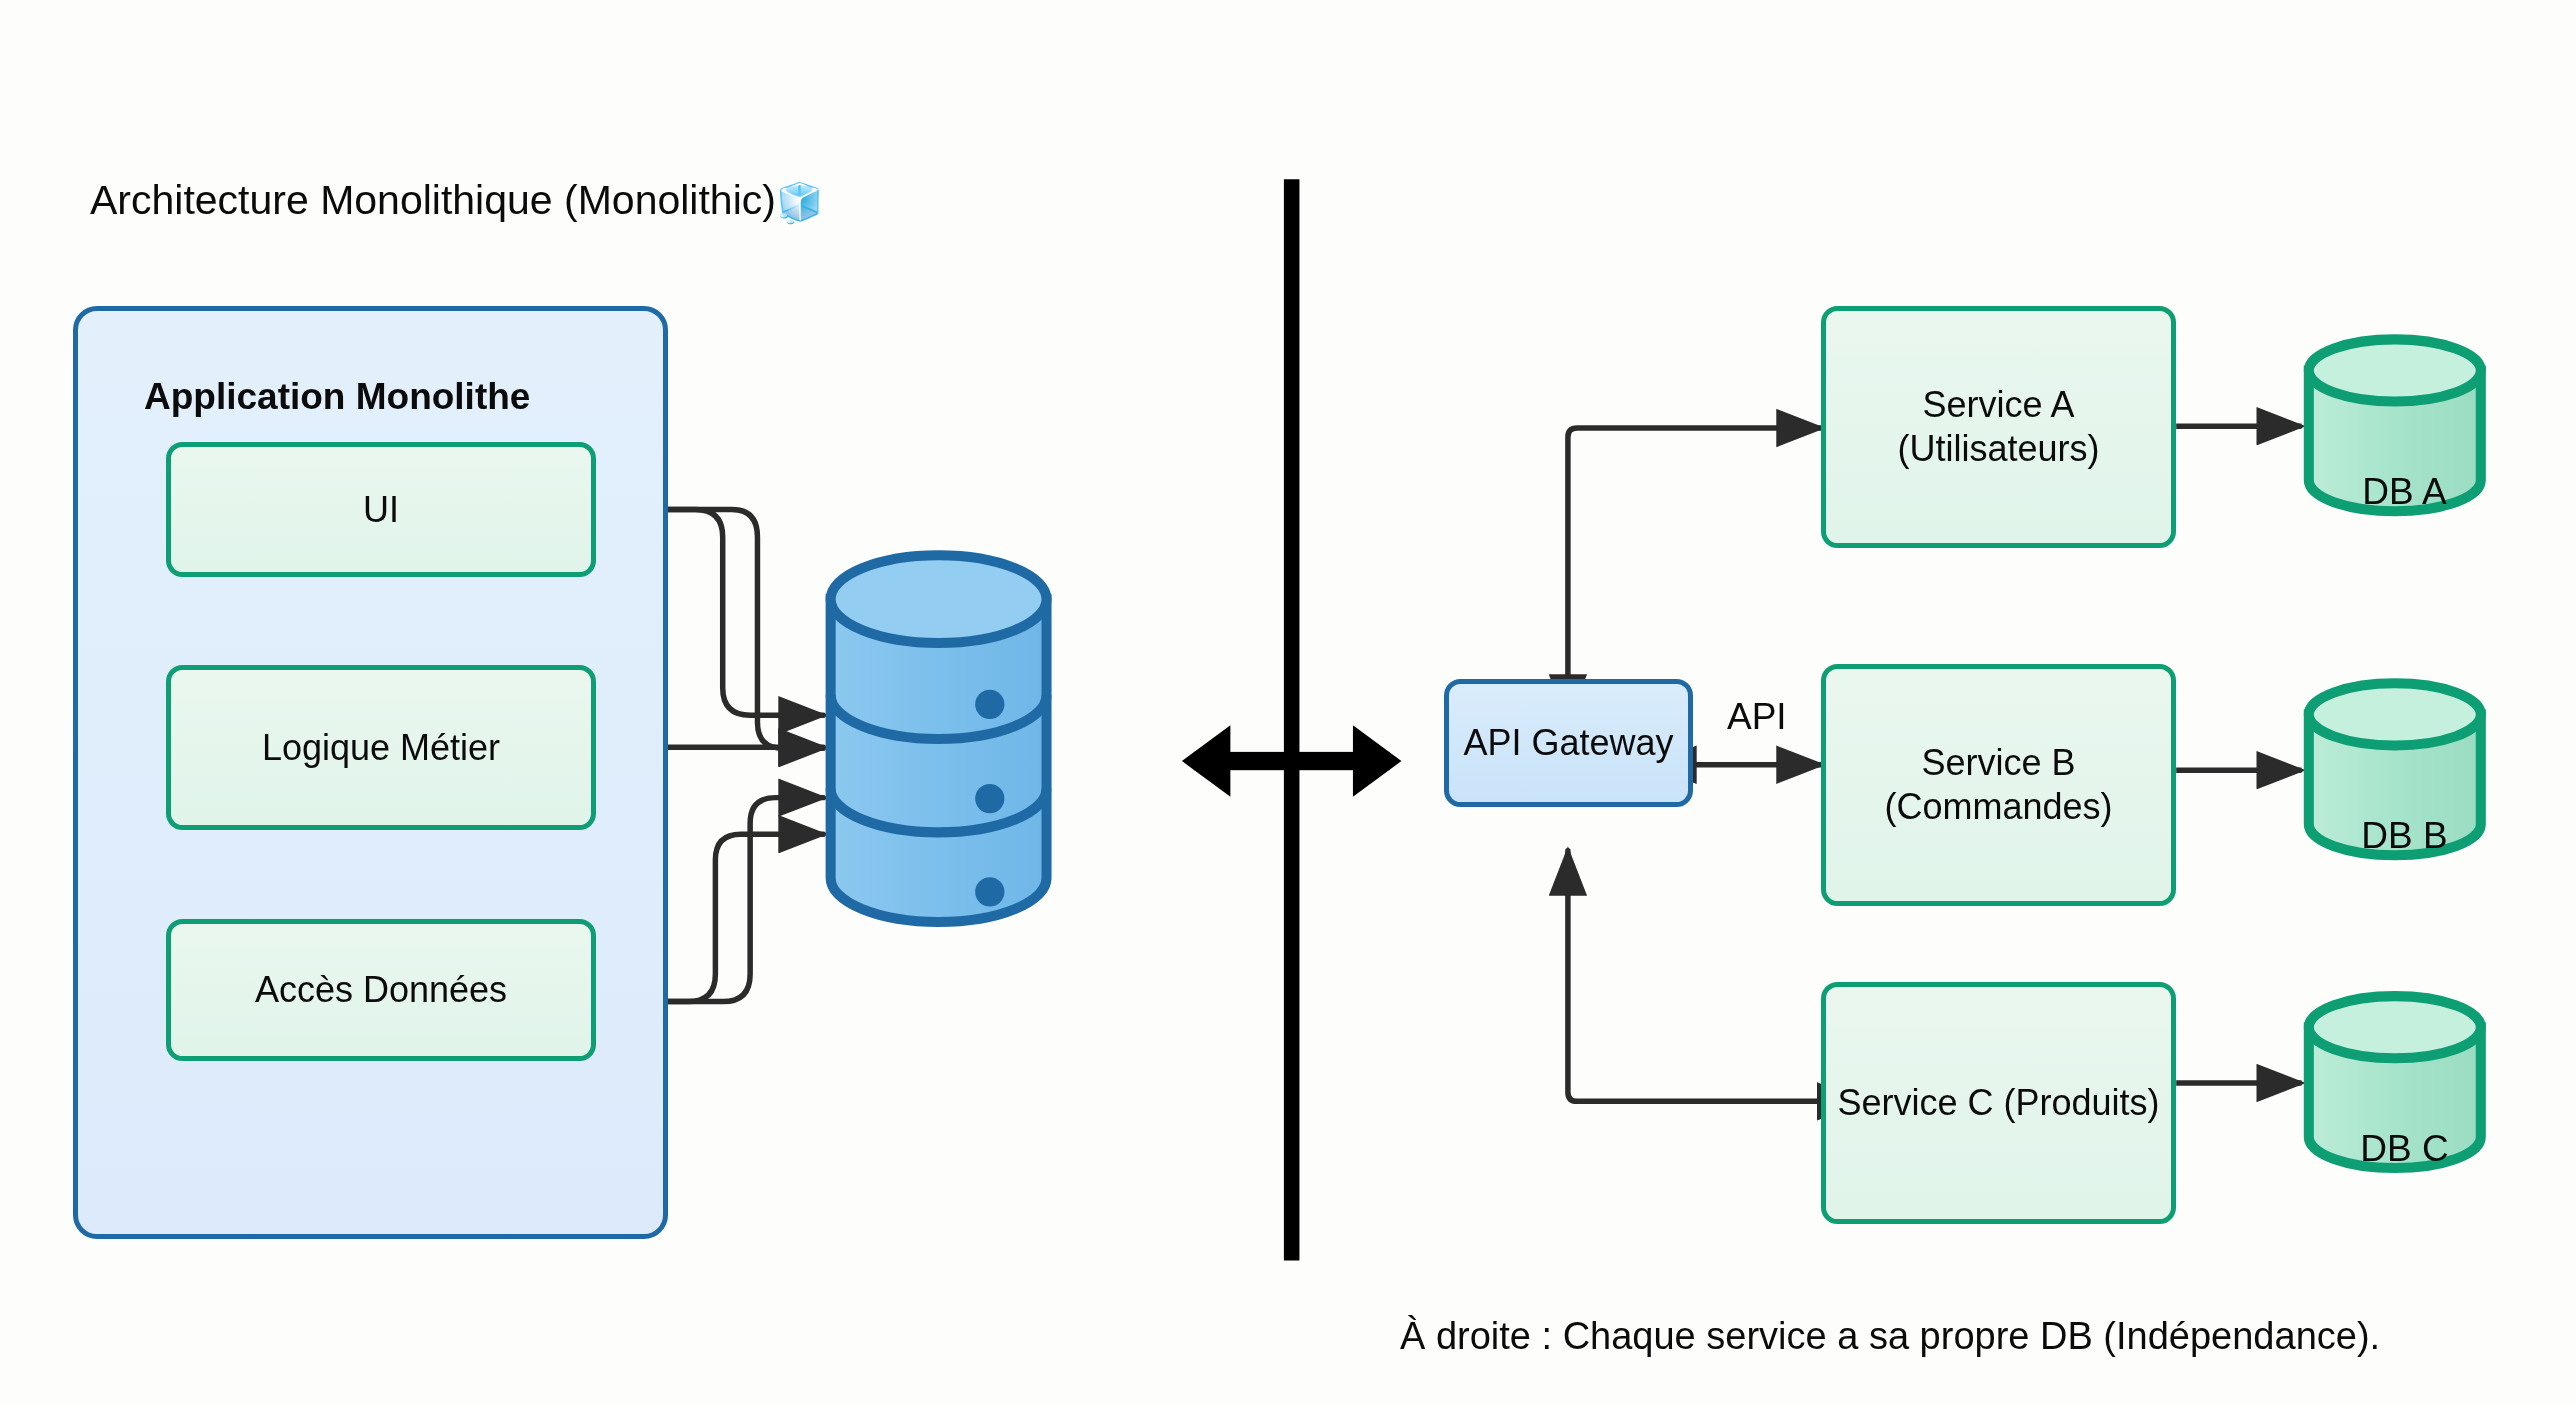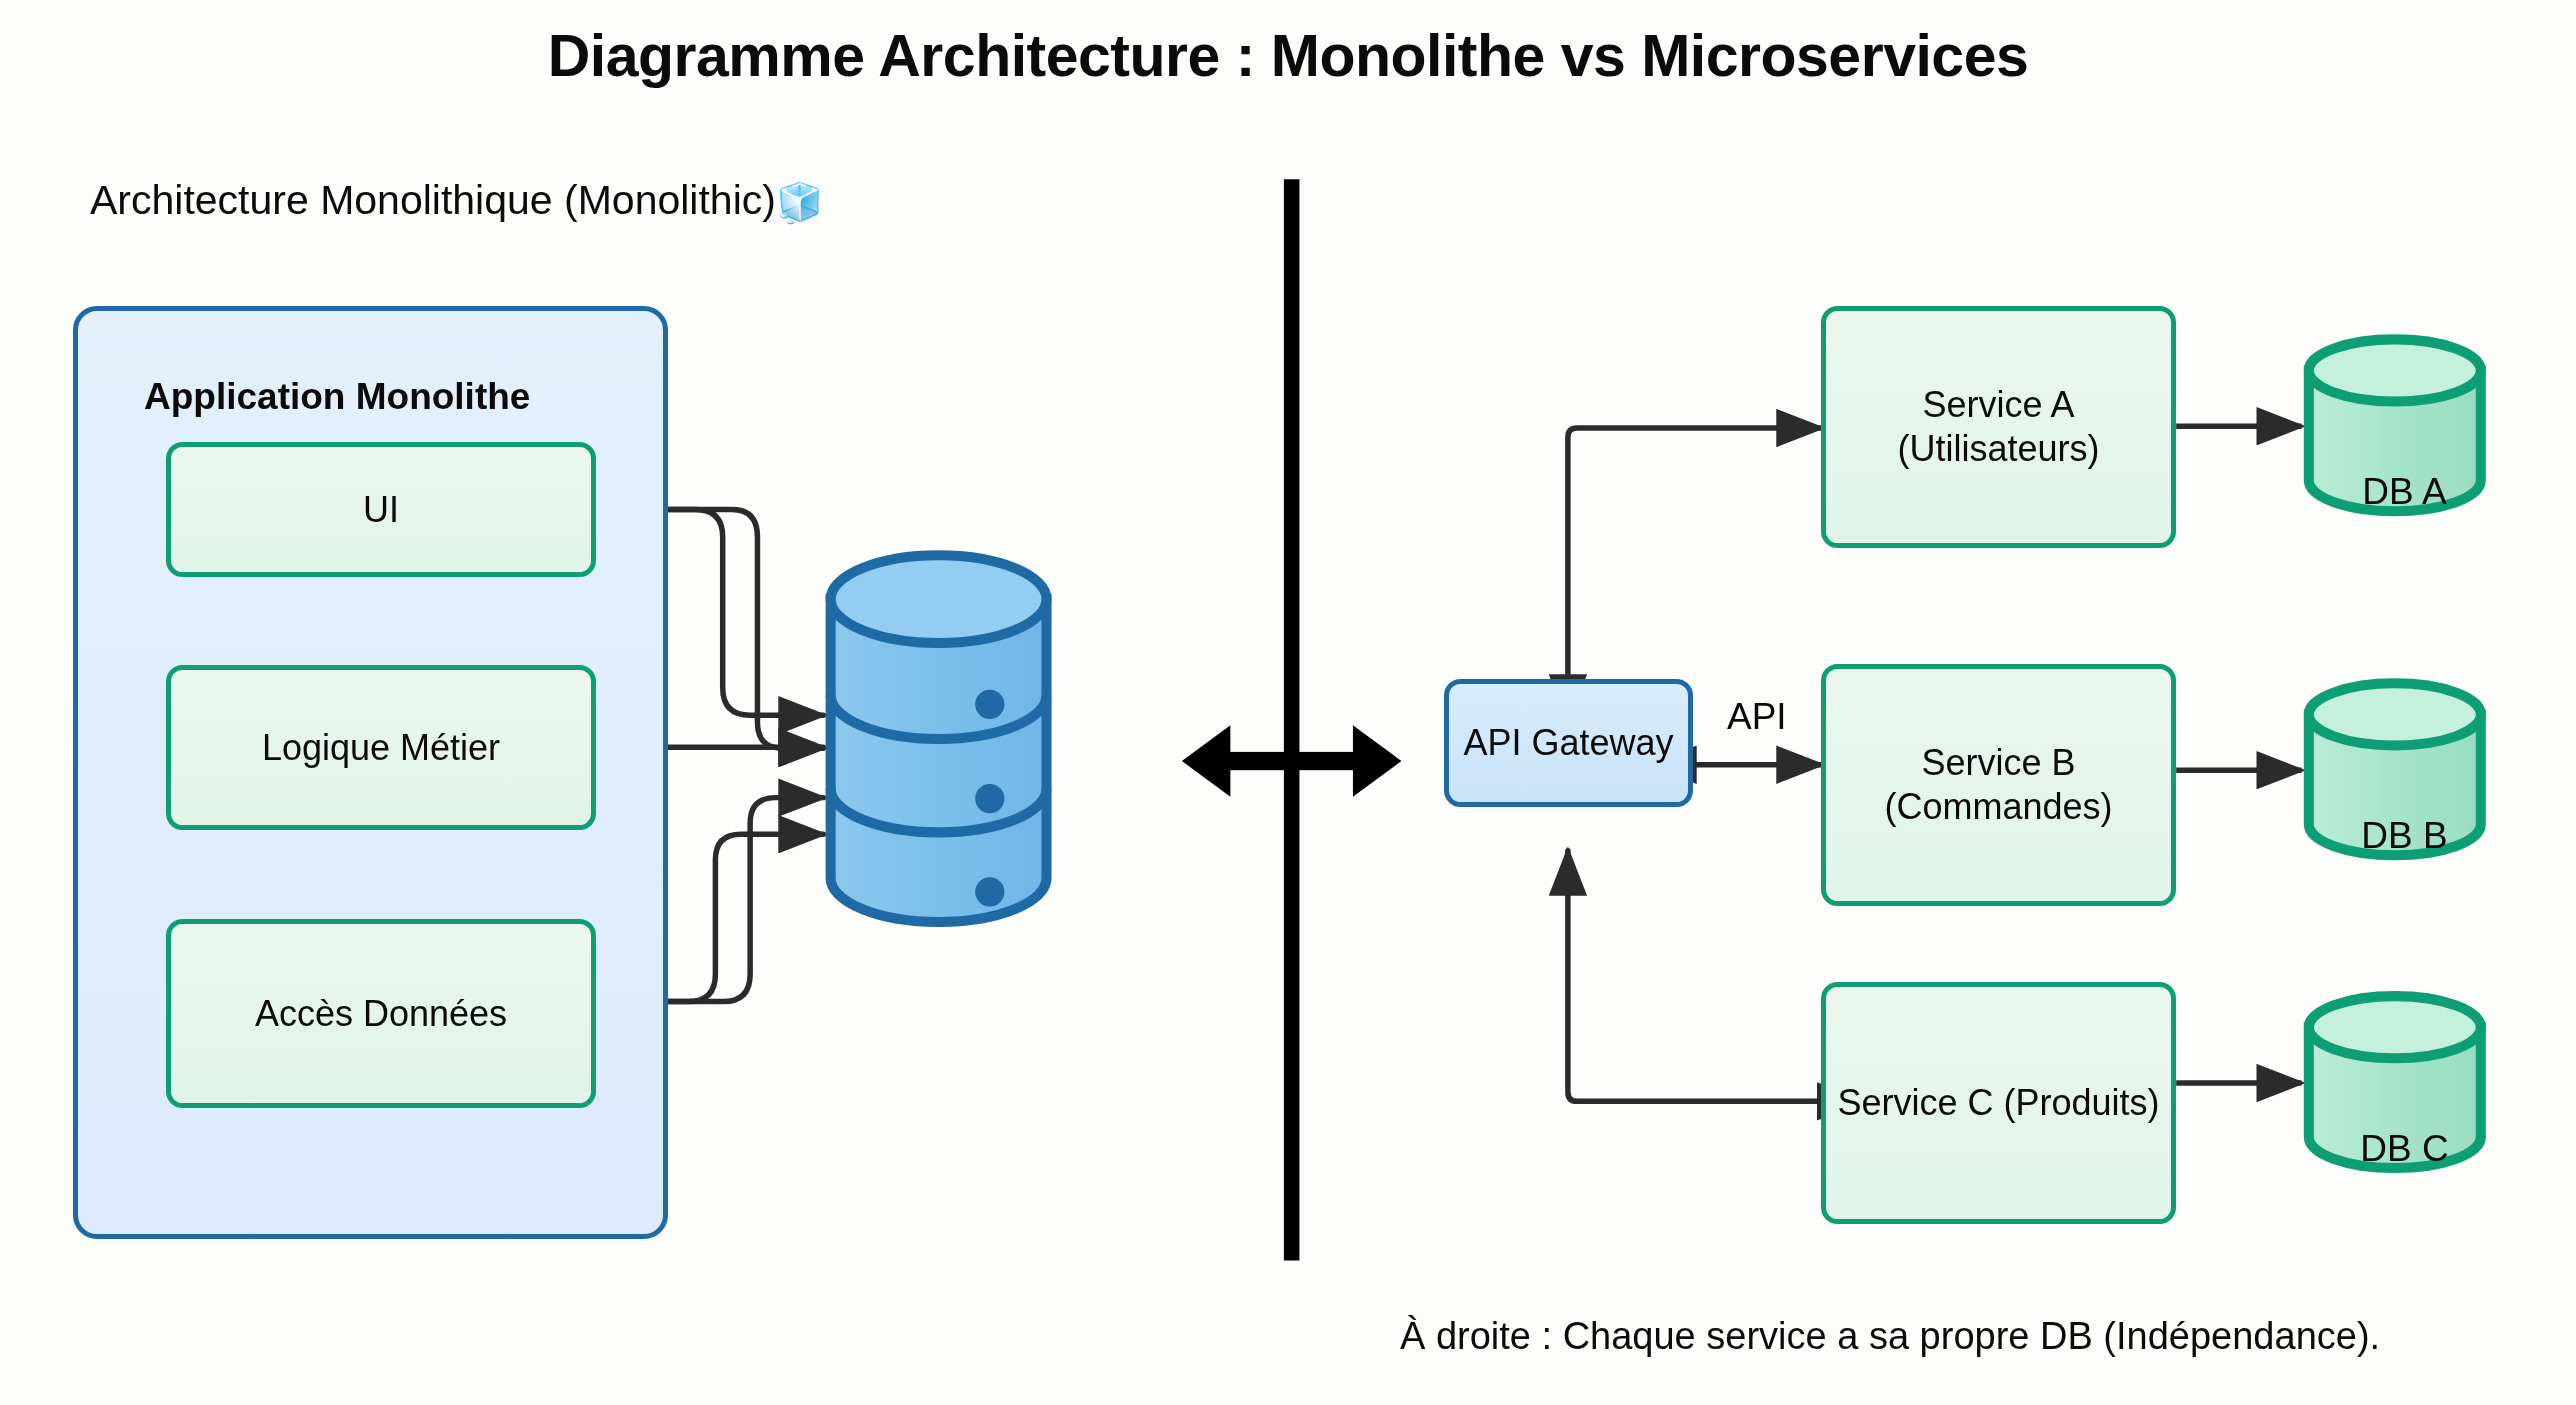--- a/index.html
+++ b/index.html
@@ -96,21 +96,21 @@
     color: #0b0b0b;
   }
   .node-label {
     font-size: 36px;
     line-height: 1.22;
   }
 
   
   #node-ui        { left: 166px; top: 442px;  width: 430px; height: 135px; }
   #node-logique   { left: 166px; top: 665px;  width: 430px; height: 165px; }
-  #node-acces     { left: 166px; top: 919px; width: 430px; height: 189px; }
+  #node-acces     { left: 166px; top: 919px; width: 430px; height: 142px; }
 
   
   #node-api-gateway { left: 1444px; top: 679px; width: 249px; height: 128px; }
   #node-service-a   { left: 1821px; top: 306px;  width: 355px; height: 242px; }
   #node-service-b   { left: 1821px; top: 664px;  width: 355px; height: 242px; }
   #node-service-c   { left: 1821px; top: 982px; width: 355px; height: 242px; }
 
   
   #shared-db-label {
     top: 938px;
@@ -238,21 +238,20 @@
     <g>
       <path d="M2524,781 V901 a94,34 0 0 0 188,0 V781 z" fill="url(#greenCylGrad)" stroke="#0e9e74" stroke-width="11"></path>
       <ellipse cx="2618" cy="781" rx="94" ry="34" fill="#c6f0de" stroke="#0e9e74" stroke-width="11"></ellipse>
     </g>
     <g>
       <path d="M2524,1123 V1243 a94,34 0 0 0 188,0 V1123 z" fill="url(#greenCylGrad)" stroke="#0e9e74" stroke-width="11"></path>
       <ellipse cx="2618" cy="1123" rx="94" ry="34" fill="#c6f0de" stroke="#0e9e74" stroke-width="11"></ellipse>
     </g>
   </svg>
 
-  <div class="txt" id="diagram-title">Diagramme Architecture : Monolithe vs Microservices</div>
 
   <div class="txt" id="left-section-title"><span>Architecture Monolithique (Monolithic)</span><span class="emoji">🧊</span></div>
 
 
   <div id="monolith-container"></div>
   <div class="txt" id="monolith-container-title">Application Monolithe</div>
 
   <div class="node-box green-box" id="node-ui">
     <span class="node-label">UI</span>
   </div>

